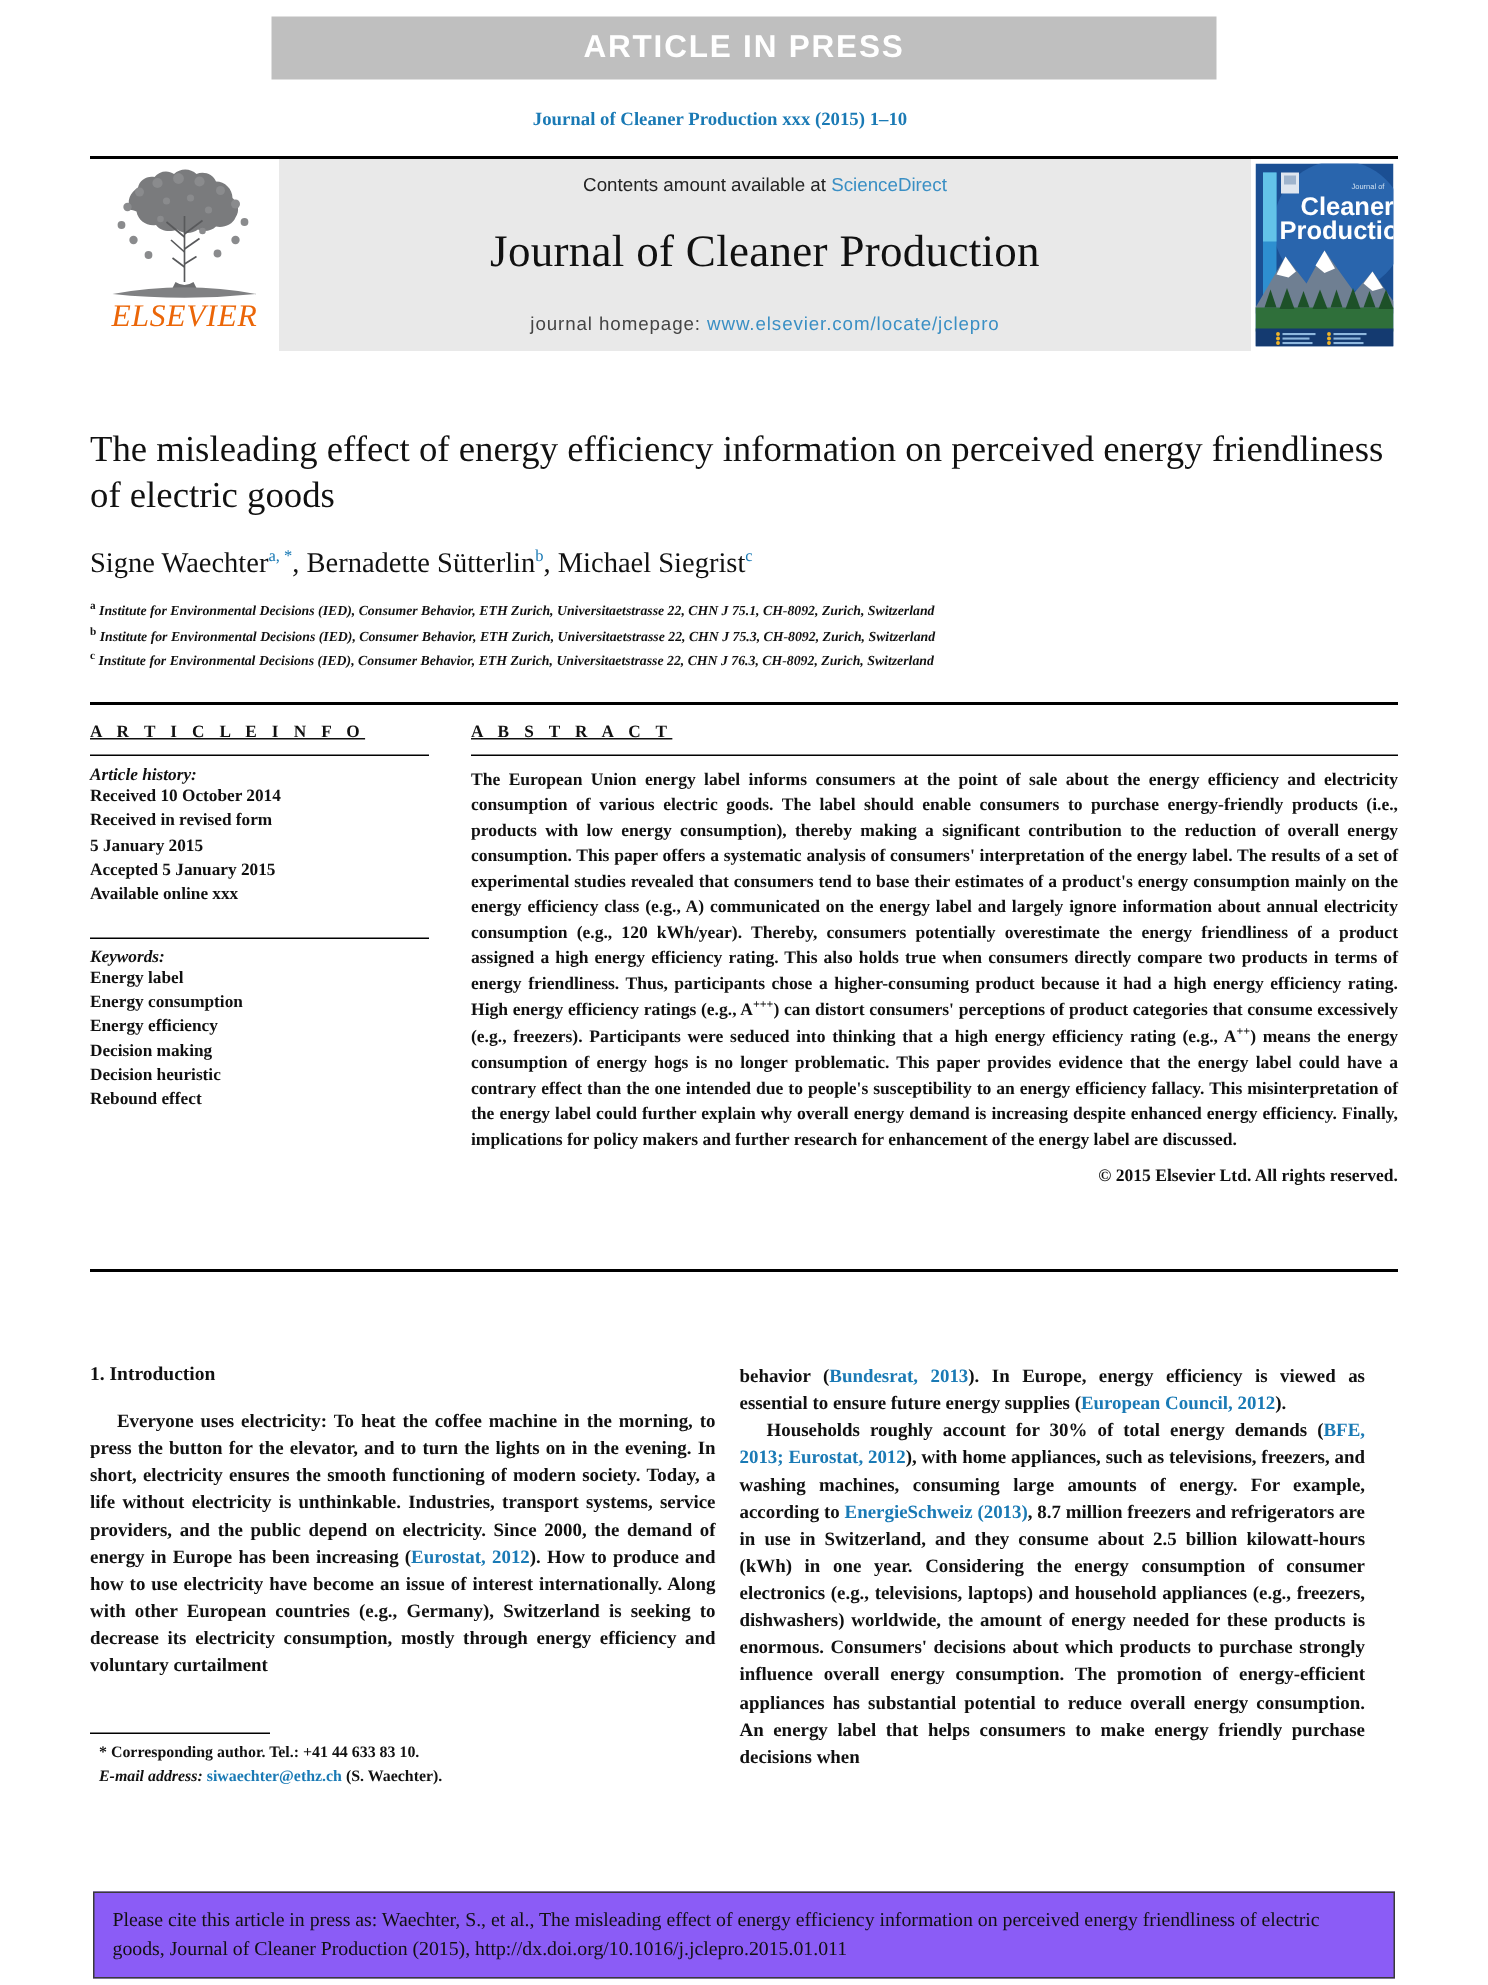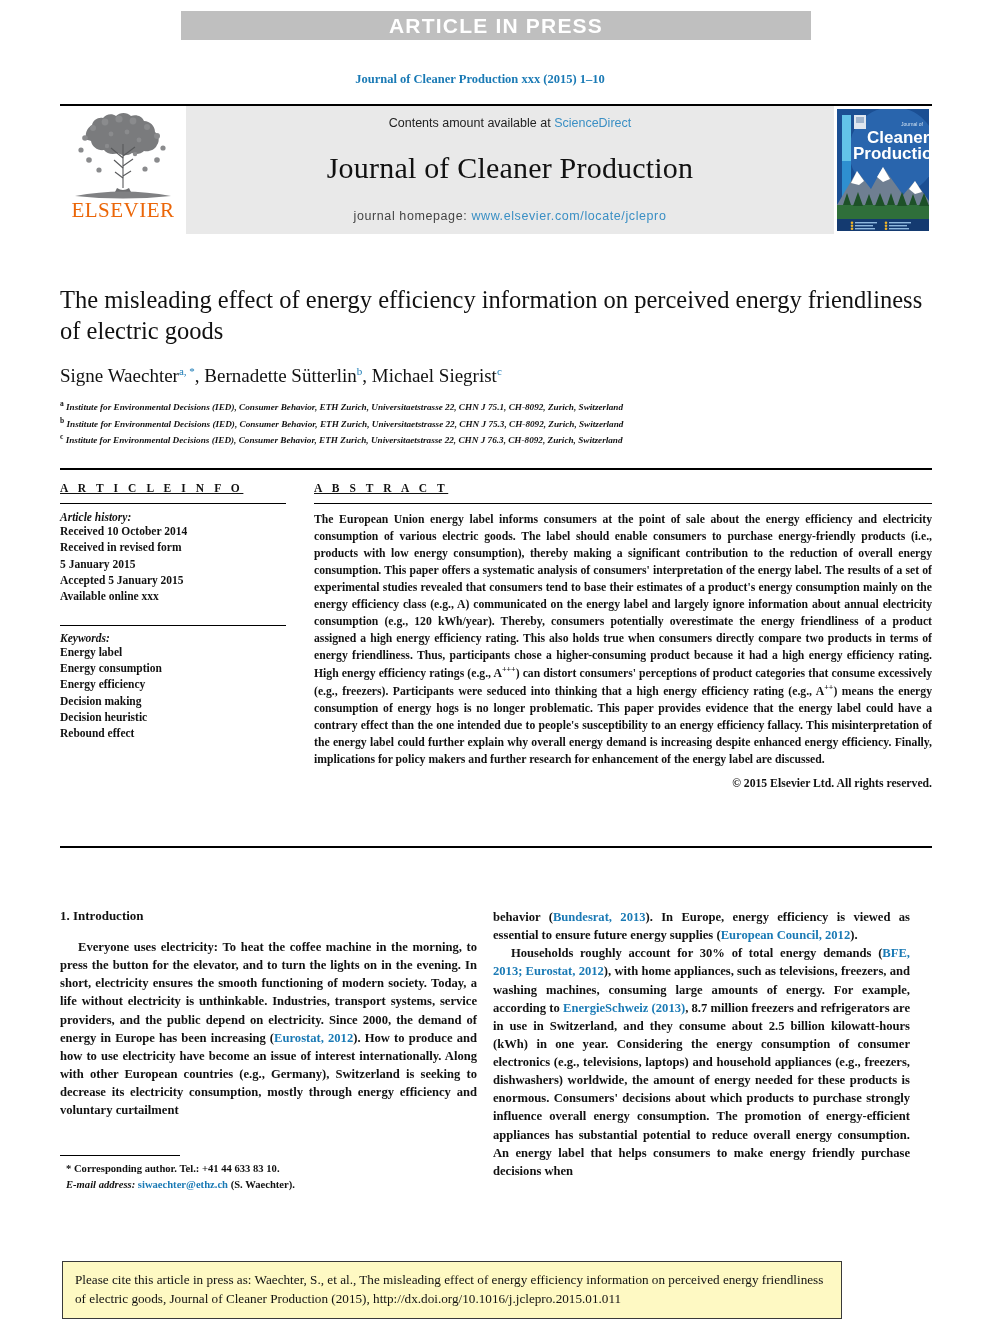--- a/index.html
+++ b/index.html
@@ -16,21 +16,21 @@
     position: relative;
     overflow: hidden;
   }
 
   
   .press-banner {
     position: absolute;
     left: 181px;
     top: 11px;
     width: 630px;
-    height: 29px;
+    height: 42px;
     background: #bfbfbf;
     display: flex;
     align-items: center;
     justify-content: center;
   }
   .press-banner span {
     font-family: "Liberation Sans", sans-serif;
     font-weight: bold;
     font-size: 21px;
     letter-spacing: 1.2px;
@@ -66,20 +66,21 @@
   }
   .elsevier-logo {
     width: 126px;
     flex: 0 0 126px;
     display: flex;
     flex-direction: column;
     align-items: center;
     justify-content: flex-start;
     padding-top: 4px;
     box-sizing: border-box;
+    font-style: italic;
   }
   .tree-svg { display:block; }
   .elsevier-word {
     font-family: "Liberation Serif", serif;
     font-size: 21px;
     letter-spacing: 0.5px;
     color: #eb6608;
     line-height: 1;
     margin-top: -2px;
   }
@@ -314,22 +315,22 @@
     font-size: 11.6px;
     color: #111;
     line-height: 1.4;
   }
 
   
   .cite-box {
     position: absolute;
     left: 62px;
     top: 1261px;
-    width: 780px;
-    background: #fef9c3;
+    width: 868px;
+    background: #8b5cf6;
     border: 1.5px solid #3a3a3a;
     box-sizing: border-box;
     padding: 9px 12px 10px 12px;
   }
   .cite-text {
     font-family: "Liberation Serif", serif;
     font-size: 13.2px;
     line-height: 1.42;
     color: #111;
     margin: 0;

